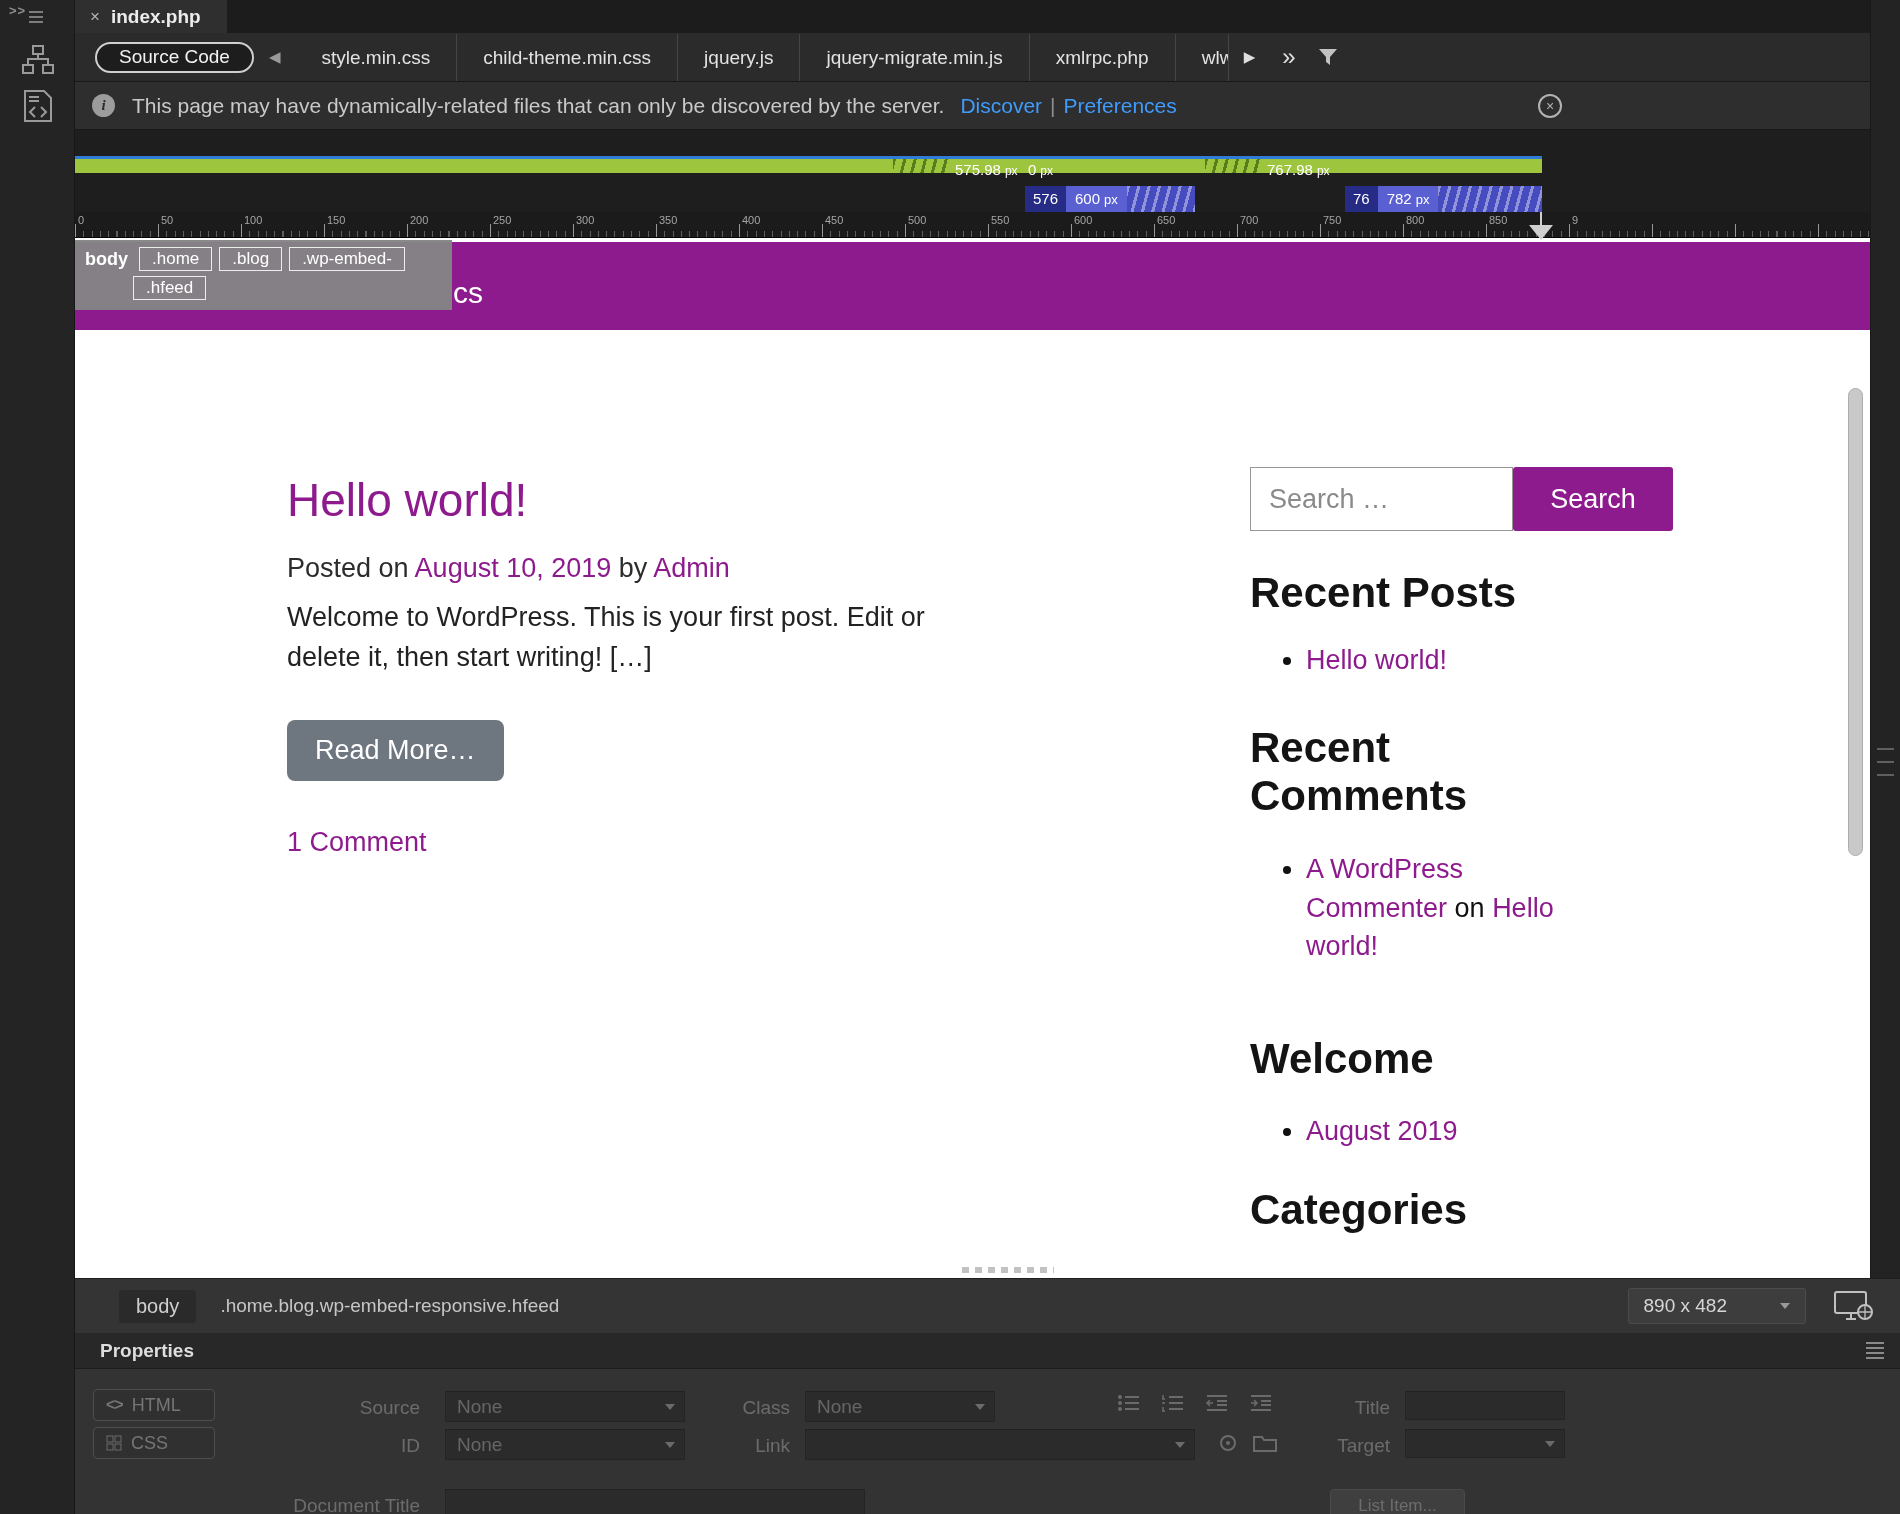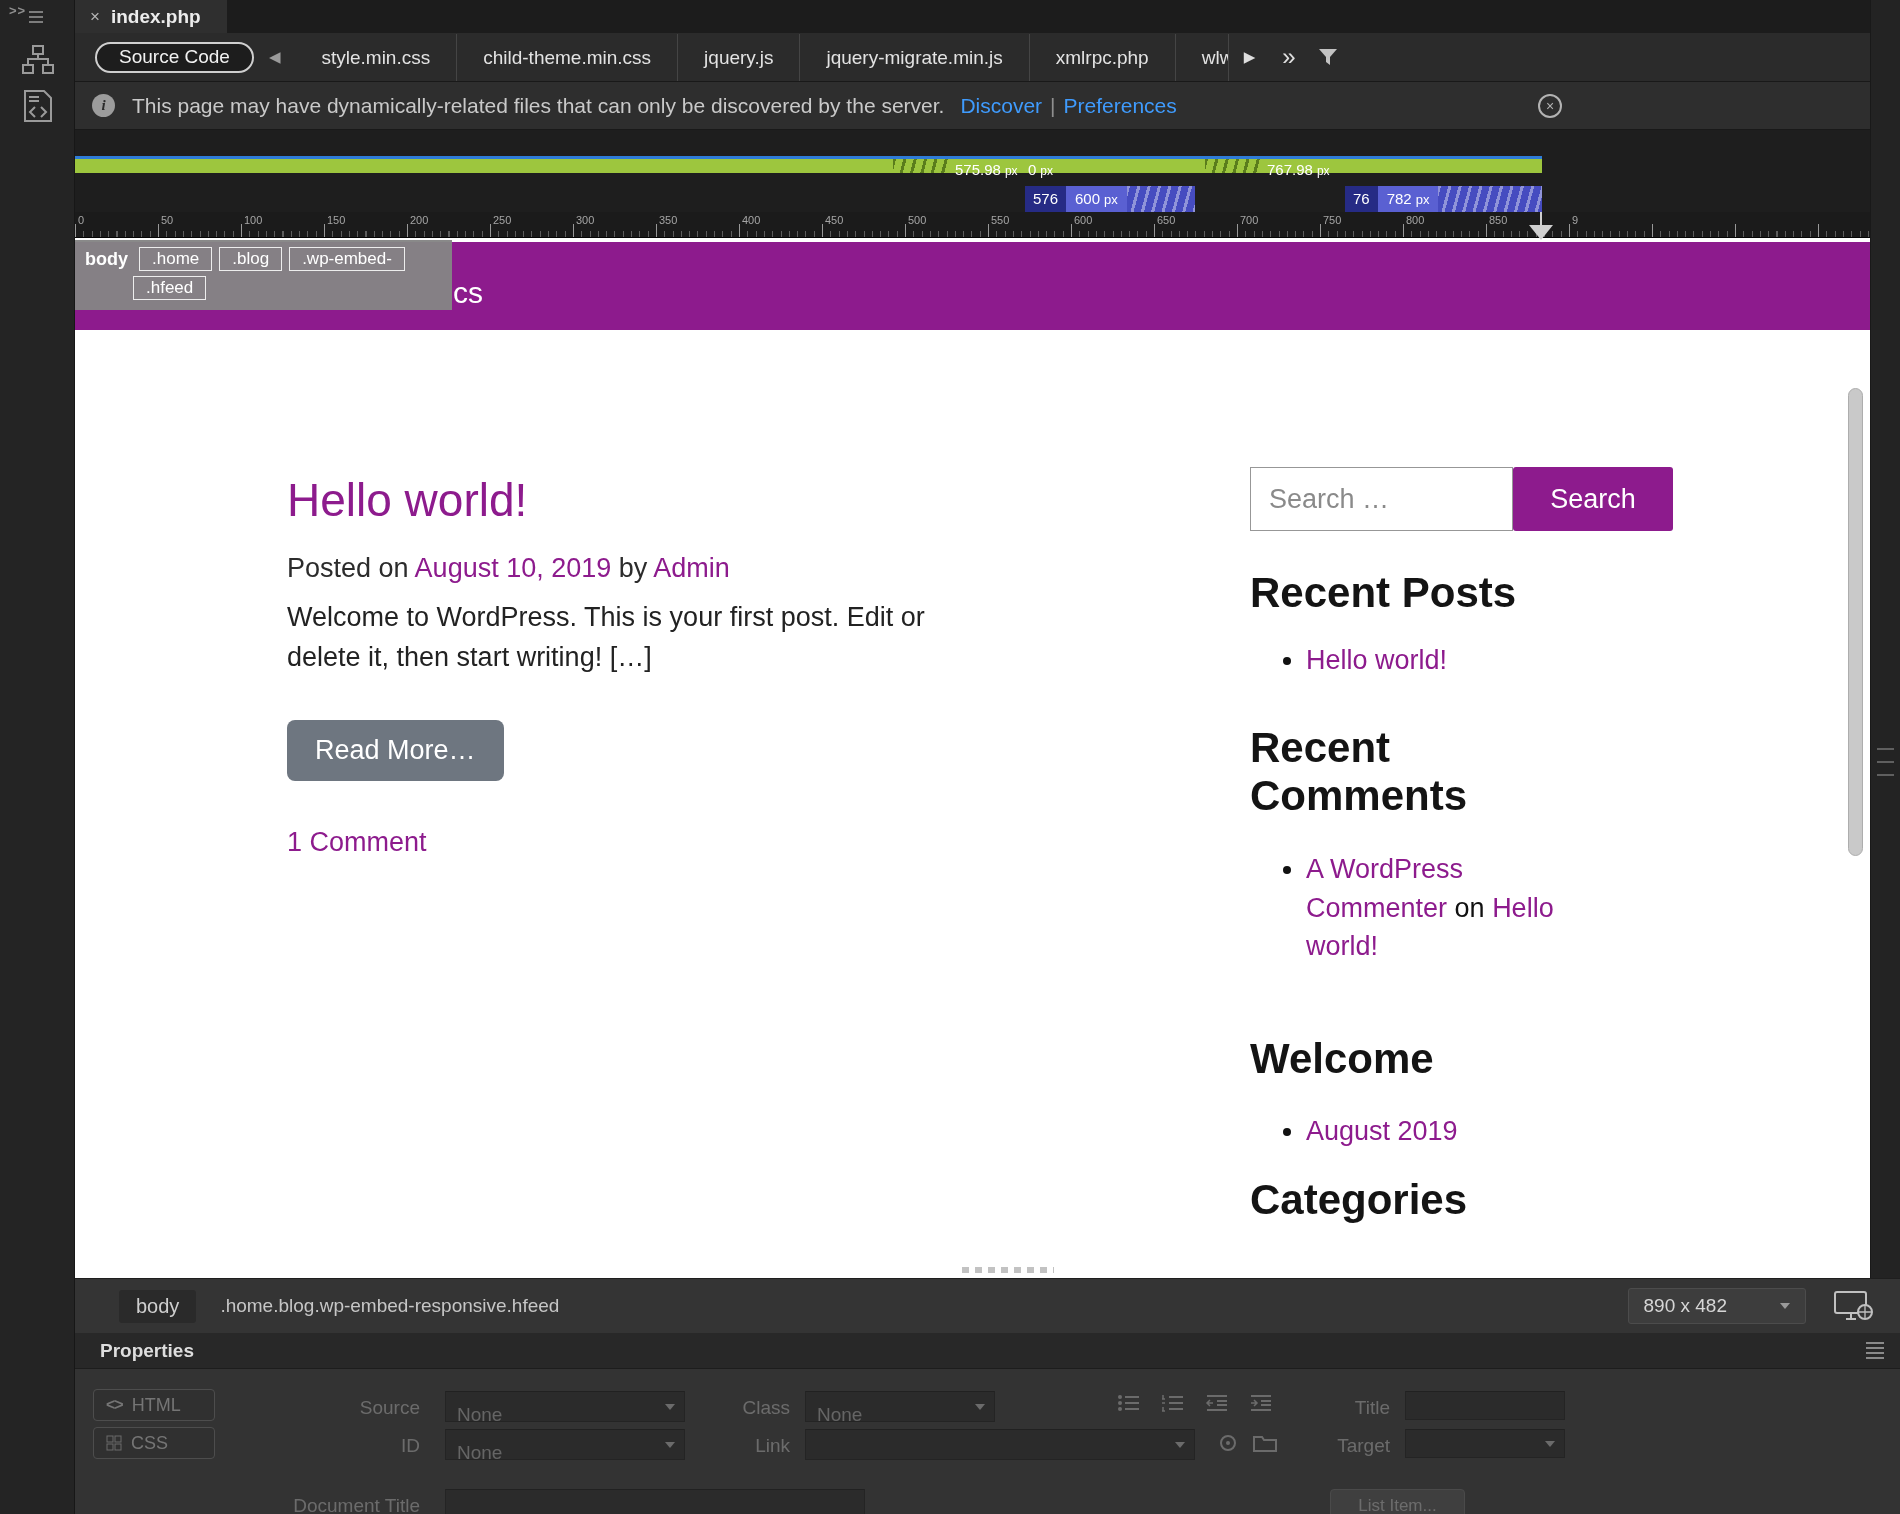--- a/index.html
+++ b/index.html
@@ -70,21 +70,21 @@
 .comments-wrap a{font-size:27px}
 .wp-sidebar{position:absolute;left:1175px;top:229px;width:480px}
 .search-row{display:flex}
 .search-input{width:263px;height:64px;border:1px solid #979797;padding:0 18px;font-size:27px;font-family:inherit;color:#333;background:#fff}
 .search-input::placeholder{color:#8a8a8a}
 .search-btn{width:160px;height:64px;background:#8d1b8d;border:none;color:#fff;font-size:27px;font-family:inherit;border-radius:3px;cursor:pointer}
 .wp-sidebar h3{font-size:42px;font-weight:bold;color:#141414;line-height:1.15}
 .h-recent-posts{margin-top:38px}
 .h-recent-comments{margin-top:44px;width:330px}
 .h-archives{margin-top:70px}
-.h-categories{margin-top:26px}
+.h-categories{margin-top:36px}
 .wp-sidebar ul{list-style:disc;padding-left:56px;color:#111}
 .ul-rp{margin-top:24px}
 .ul-rc{margin-top:30px}
 .ul-ar{margin-top:28px}
 .wp-sidebar li{font-size:27px;line-height:1.42}
 .wp-sidebar a{color:#8d1b8d;text-decoration:none}
 .comment-li{width:300px}
 .v-scroll{position:absolute;left:1773px;top:150px;width:15px;height:468px;background:#c9c9c9;border:1px solid #adadad;border-radius:8px}
 .h-scroll{position:absolute;left:887px;top:1029px;width:92px;height:6px;background:repeating-linear-gradient(to right,#c2c2c2 0 7px,transparent 7px 13px)}
 
@@ -104,21 +104,21 @@
 
 
 .props{position:absolute;left:75px;top:1333px;width:1825px;height:181px;background:#333}
 .props-header{height:36px;background:#282828;border-bottom:1px solid #1d1d1d;display:flex;align-items:center;color:#dedede;font-size:19px;font-weight:bold;padding-left:25px;position:relative}
 .props-menu{position:absolute;right:16px;top:9px;display:flex;flex-direction:column;gap:3px}
 .props-menu span{width:18px;height:2px;background:#8a8a8a}
 .props-body{position:relative;height:145px;opacity:.55}
 .pbtn{position:absolute;display:flex;align-items:center;gap:9px;background:#2e2e2e;border:1px solid #646464;border-radius:4px;color:#ababab;font-size:18px;padding-left:12px}
 .pbtn .code-glyph{font-weight:bold;font-size:16px;letter-spacing:-1px}
 .plabel{position:absolute;color:#9a9a9a;font-size:19px;text-align:right}
-.pselect,.pinput{position:absolute;background:#262626;border:1px solid #191919;border-top-color:#141414;color:#8f8f8f;font-size:19px;line-height:29px;padding:8px 11px;white-space:nowrap}
+.pselect,.pinput{position:absolute;background:#262626;border:1px solid #191919;border-top-color:#141414;color:#8f8f8f;font-size:19px;line-height:29px;padding:0 11px;white-space:nowrap}
 .pselect .caret{position:absolute;right:9px;top:12px}
 .list-item-btn{position:absolute;background:#4a4a4a;border:1px solid #5d5d5d;border-radius:4px;color:#9c9c9c;font-size:17px;display:flex;align-items:center;justify-content:center}
 .picon{position:absolute}
 </style>
 </head>
 <body>
 
 <div class="left-rail">
   <div class="rail-expander">&gt;&gt;</div>
   <div class="rail-burger">

